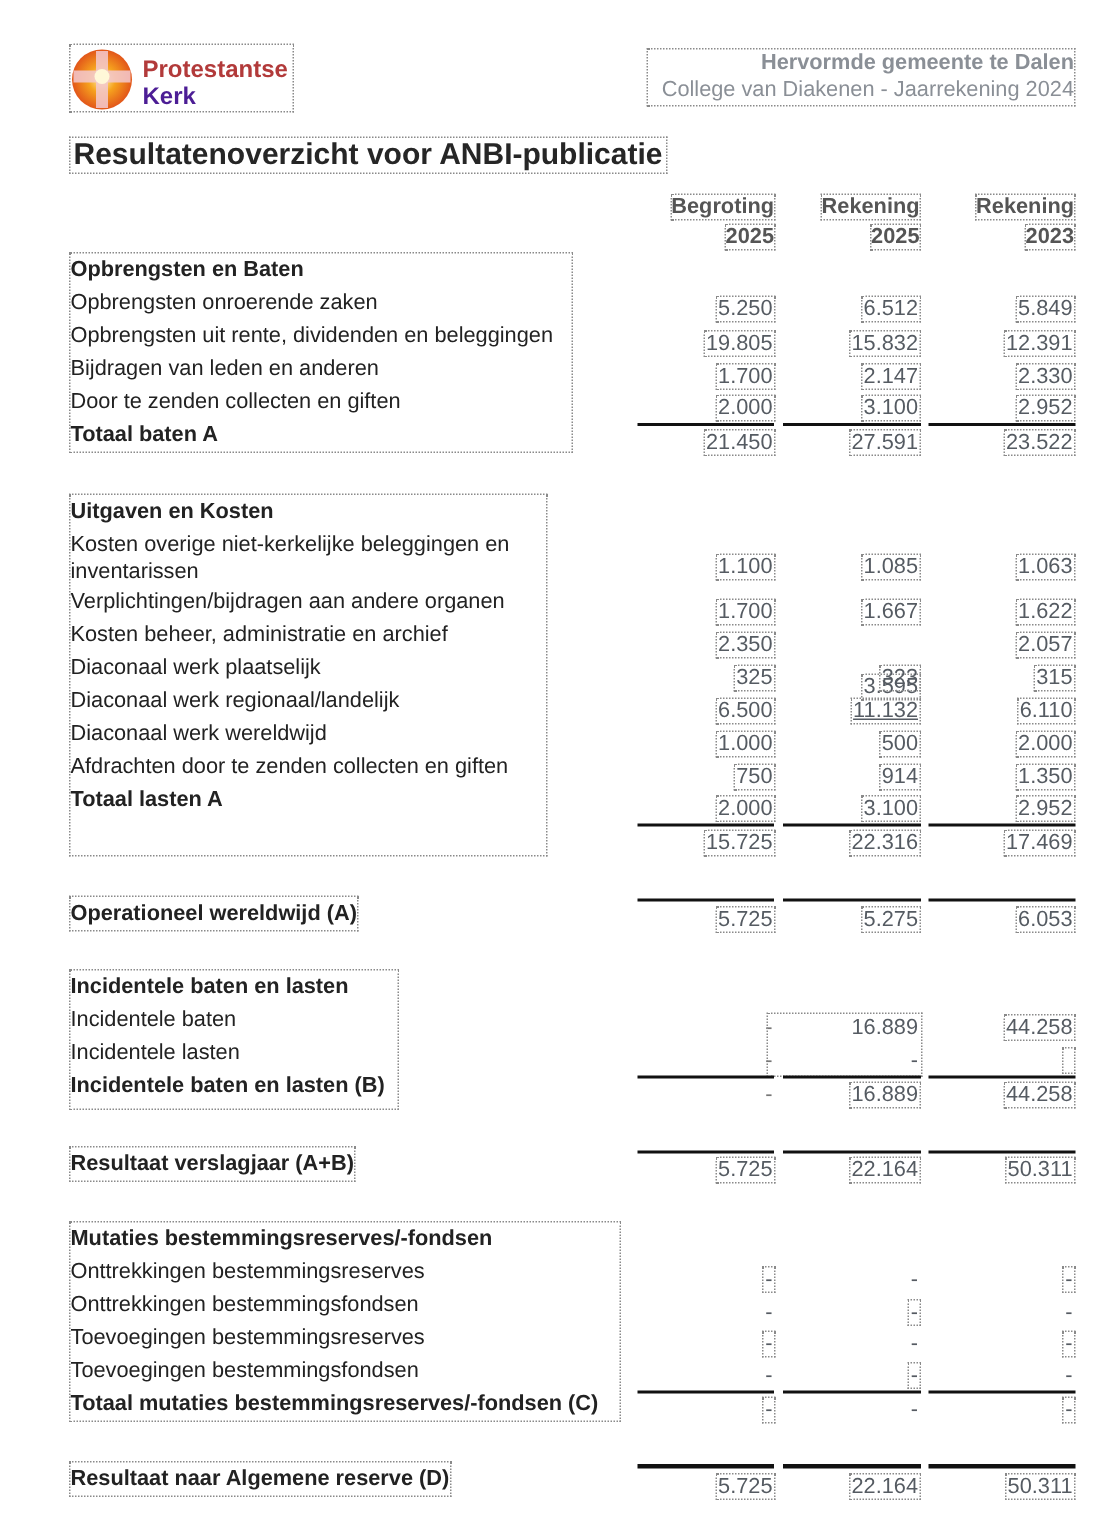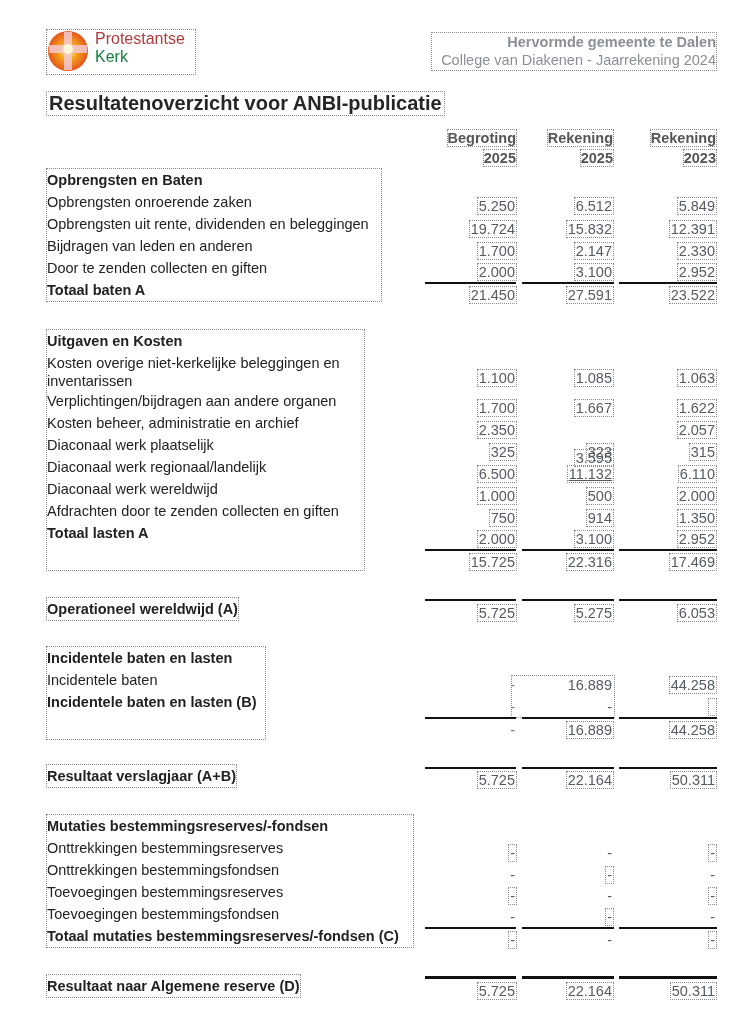--- a/index.html
+++ b/index.html
@@ -2,25 +2,25 @@
 <html><head>
 <meta charset="utf-8">
 <style>
   html, body { margin:0; padding:0; background:#ffffff; }
   body { width:744px; height:1024px; position:relative; overflow:hidden;
          font-family:"Liberation Sans", sans-serif; color:#222; }
   .dotted { outline:1px dotted #8a8a8a; outline-offset:0; }
   .abs { position:absolute; }
 
   
-  .logo-box { left:47px; top:30px; width:148px; height:44px; display:flex; align-items:flex-start; }
+  .logo-box { left:47px; top:30px; width:148px; height:44px; display:flex; align-items:flex-end;font-weight:bold; }
   .logo-icon { width:42px; height:42px; margin-right:6px; }
   .logo-text { line-height:18px; font-size:16px; }
   .logo-line1 { color:#b23a3a; }
-  .logo-line2 { color:#15803d; }
+  .logo-line2 { color:#4c1d95; }
   .org-box { left:432px; top:33px; width:284px; height:37px; text-align:right; color:#8a8f96; font-size:14.5px; line-height:18px; }
   .org-line1 { font-weight:bold; }
 
   .title { left:47px; top:92px; font-size:20px; font-weight:bold; color:#262626; padding:0 2px; }
 
   
   .colhead { font-size:14.5px; font-weight:bold; color:#555; text-align:right; line-height:20px; }
   .col1 { left:445px; width:71px; }
   .col2 { left:543px; width:70px; }
   .col3 { left:646px; width:70px; }
@@ -87,21 +87,21 @@
   <div class="lbl">Bijdragen van leden en anderen</div>
   <div class="lbl">Door te zenden collecten en giften</div>
   <div class="lbl bold">Totaal baten A</div>
 </div>
 
 <div>
   <div class="abs val col1" style="top:196px;"><span>5.250</span></div>
   <div class="abs val col2" style="top:196px;"><span>6.512</span></div>
   <div class="abs val col3" style="top:196px;"><span>5.849</span></div>
 
-  <div class="abs val col1" style="top:219px;"><span>19.724</span></div>
+  <div class="abs val col1" style="top:219px;"><span>19.805</span></div>
   <div class="abs val col2" style="top:219px;"><span>15.832</span></div>
   <div class="abs val col3" style="top:219px;"><span>12.391</span></div>
 
   <div class="abs val col1" style="top:241px;"><span>1.700</span></div>
   <div class="abs val col2" style="top:241px;"><span>2.147</span></div>
   <div class="abs val col3" style="top:241px;"><span>2.330</span></div>
 
   <div class="abs val col1" style="top:262px;"><span>2.000</span></div>
   <div class="abs val col2" style="top:262px;"><span>3.100</span></div>
   <div class="abs val col3" style="top:262px;"><span>2.952</span></div>
@@ -174,20 +174,21 @@
 <div class="abs rule r1" style="top:599px;"></div>
 <div class="abs rule r2" style="top:599px;"></div>
 <div class="abs rule r3" style="top:599px;"></div>
 <div class="abs val col1" style="top:603px;"><span>5.725</span></div>
 <div class="abs val col2" style="top:603px;"><span>5.275</span></div>
 <div class="abs val col3" style="top:603px;"><span>6.053</span></div>
 
 <div class="abs sect-box" style="left:47px; top:647px; width:218px; height:92px;">
   <div class="lbl bold">Incidentele baten en lasten</div>
   <div class="lbl">Incidentele baten</div>
+  <div class="lbl">Incidentele lasten</div>
   <div class="lbl bold">Incidentele baten en lasten (B)</div>
 </div>
 
 <div class="abs val col1" style="top:675px; color:#777;"><span style="outline:none;">-</span></div>
 <div class="abs val col2" style="top:675px;"><span style="outline:none;">16.889</span></div>
 <div class="abs val col3" style="top:675px;"><span>44.258</span></div>
 <div class="abs" style="left:512px; top:676px; width:102px; height:41px; outline:1px dotted #8a8a8a;"></div>
 
 <div class="abs val col1" style="top:697px; color:#777;"><span style="outline:none;">-</span></div>
 <div class="abs val col2" style="top:697px;"><span style="outline:none;">-</span></div>

